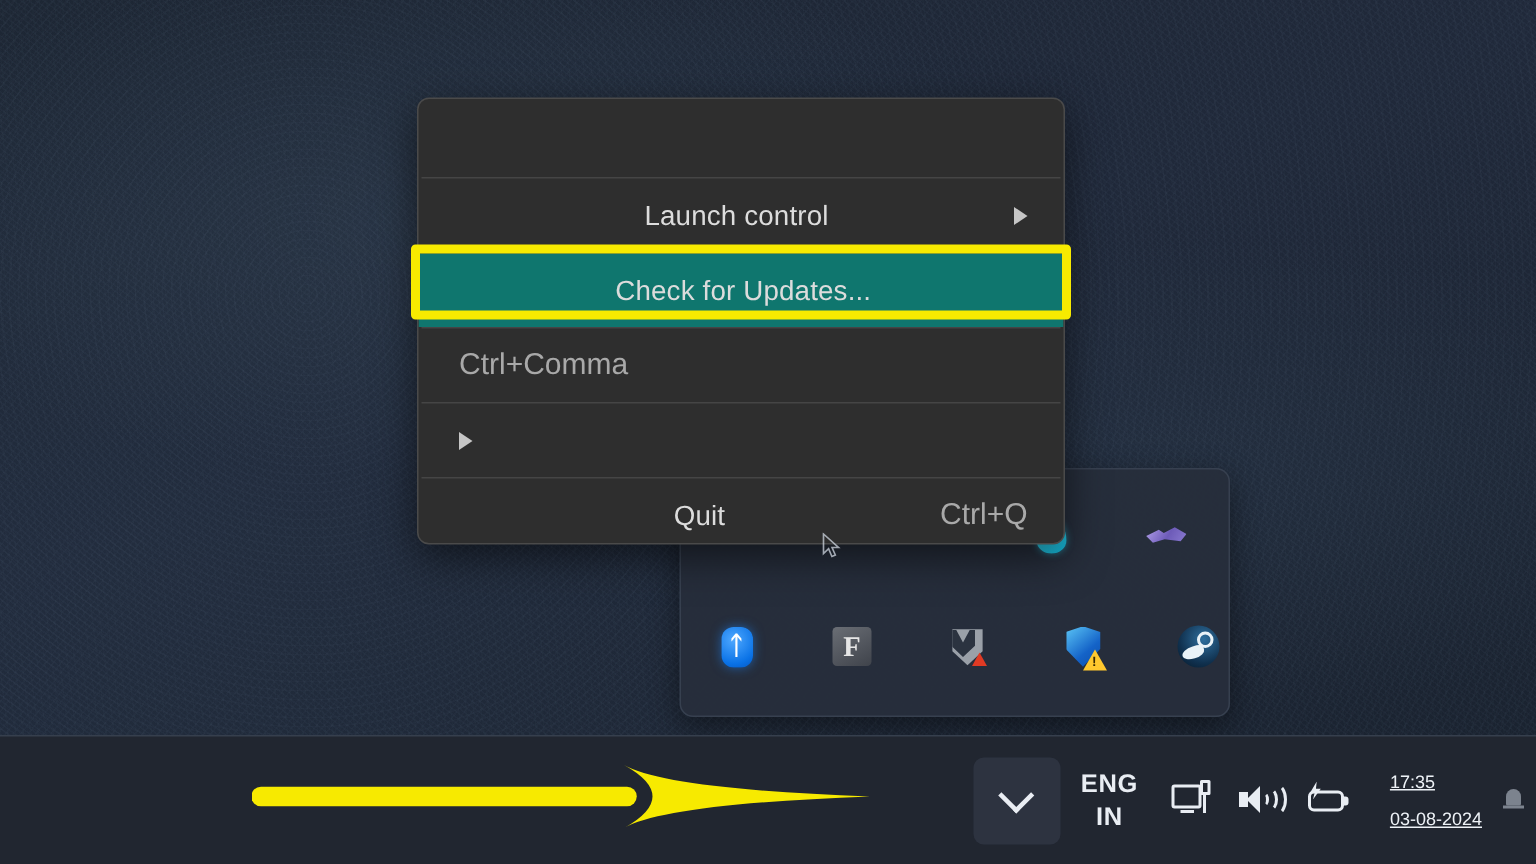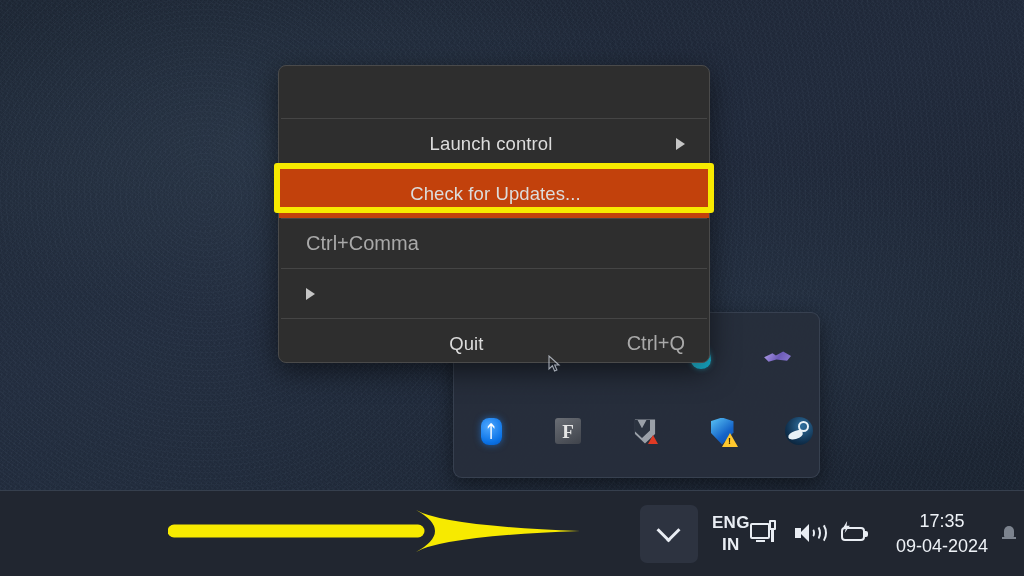--- a/index.html
+++ b/index.html
@@ -159,21 +159,21 @@
   .menu-sep { height:1px; background:#454545; margin:0 2px; }
 
   .menu-item {
     position:relative; height:49px;
     display:flex; align-items:center;
     padding:0 24px 0 27px;
     color:#dcdcdc;
     font-size:18.5px;
     text-align:center;
   }
-  .menu-item.highlighted { background:#c2410c; }
+  .menu-item.highlighted { background:#0f766e; }
   .menu-label { flex:1 1 auto; white-space:nowrap; letter-spacing:.1px; }
   .menu-shortcut { color:#a9a9a9; font-size:20px; white-space:nowrap; }
   .submenu-arrow {
     width:0; height:0;
     border-top:6px solid transparent; border-bottom:6px solid transparent;
     border-left:9px solid #c6c6c6;
   }
 
   
   #highlight-box {
@@ -211,20 +211,21 @@
   }
   .chev-down {
     width:17px; height:17px;
     border-right:3.2px solid #e9edf3;
     border-bottom:3.2px solid #e9edf3;
     transform:rotate(45deg) translate(-3px,-3px);
   }
   #lang-indicator {
     color:#e9edf3; font-size:17px; font-weight:bold;
     line-height:22px; text-align:center;
+    margin-right:22px;
     letter-spacing:.4px;
   }
   #status-icons {
     display:flex; align-items:center; gap:15px; margin-right:26px;
   }
   .sys-ico { width:30px; height:28px; position:relative; }
 
   
   .net-mon {
     position:absolute; left:0; top:3px;
@@ -277,23 +278,24 @@
     width:3px; height:6px; background:#e9edf3; border-radius:0 2px 2px 0;
   }
   .bat-bolt {
     position:absolute; left:2px; top:1px;
     width:9px; height:12px;
     background:#e9edf3;
     clip-path:polygon(58% 0%,12% 58%,44% 58%,30% 100%,88% 40%,52% 40%);
   }
 
   #clock {
-    color:#eef2f7; font-size:18px; text-align:center;
+    color:#eef2f7; font-size:12px; text-align:left;
     line-height:25px; margin-right:14px;
     white-space:nowrap;
+    text-decoration:underline;
   }
   #notify-ico {
     width:14px; height:22px; position:relative; opacity:.55;
   }
   .bell-body {
     position:absolute; left:2px; top:3px;
     width:10px; height:11px;
     background:#c8d0dc;
     border-radius:5px 5px 1px 1px;
   }
@@ -420,21 +422,21 @@
 
         <div class="sys-ico">
           <span class="bat-body"></span>
           <span class="bat-tip"></span>
           <span class="bat-bolt"></span>
         </div>
       </div>
 
       <div id="clock">
         <div>17:35</div>
-        <div>09-04-2024</div>
+        <div>03-08-2024</div>
       </div>
 
       <div id="notify-ico">
         <span class="bell-body"></span>
         <span class="bell-base"></span>
       </div>
     </div>
   </div>
 
   <svg id="yellow-arrow" viewBox="0 0 420 62">

